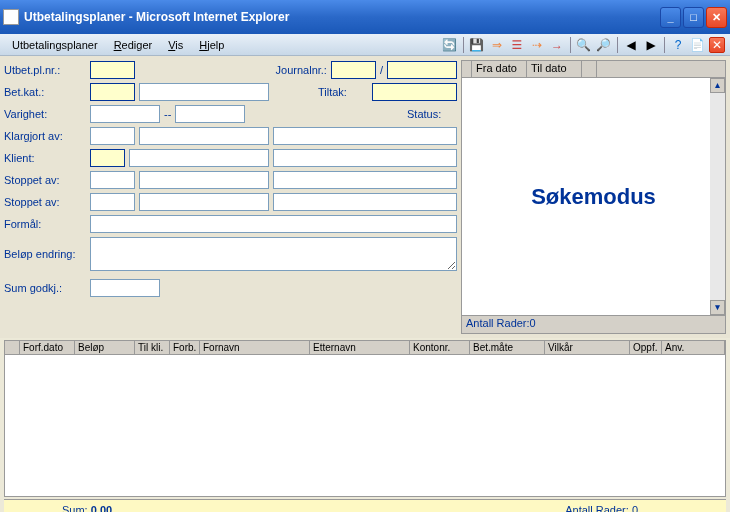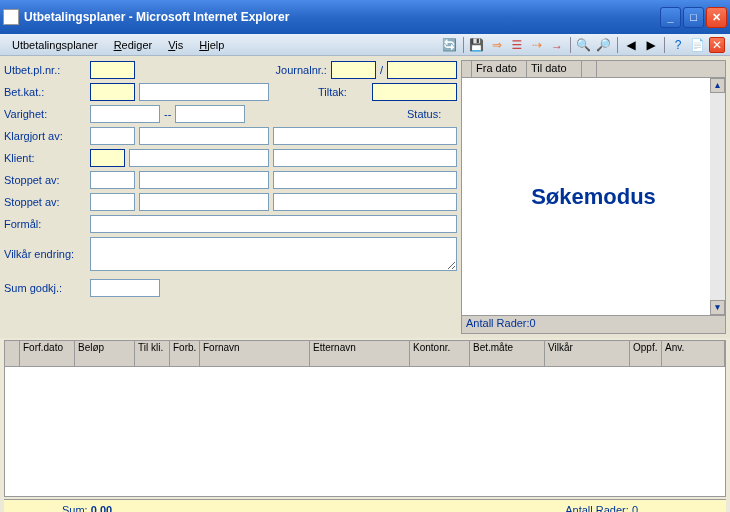--- a/index.html
+++ b/index.html
@@ -43,21 +43,21 @@
 .rp-header { height: 18px; background: #d4d0c8; border: 1px solid #999; display: flex; }
 .rp-hcell { border-right: 1px solid #999; padding: 1px 4px; }
 .rp-body { flex: 1; background: white; border: 1px solid #999; border-top: none; position: relative; display: flex; align-items: center; justify-content: center; color: #003399; font-size: 22px; font-weight: bold; }
 .scrollbar-v { position: absolute; right: 0; top: 0; width: 15px; height: 100%; background: #e8e8e8; }
 .sb-btn { width: 15px; height: 15px; background: #d4d0c8; border: 1px solid #999; font-size: 9px; text-align: center; line-height: 13px; }
 .sb-btn.bottom { position: absolute; bottom: 0; }
 .rp-footer { height: 18px; background: #d4d0c8; border: 1px solid #999; border-top: none; padding: 1px 4px; color: #003399; }
 
 
 .grid { height: 157px; background: white; border: 1px solid #999; margin: 2px 4px; display: flex; flex-direction: column; }
-.grid-header { height: 26px; background: #d4d0c8; display: flex; border-bottom: 1px solid #999; }
+.grid-header { height: 14px; background: #d4d0c8; display: flex; border-bottom: 1px solid #999; }
 .gh-cell { border-right: 1px solid #999; padding: 1px 3px; font-size: 10px; overflow: hidden; white-space: nowrap; }
 .grid-body { flex: 1; background: white; }
 
 
 .statusbar { height: 20px; background: #fef9c3; border-top: 1px solid #999; display: flex; align-items: center; padding: 0 8px; color: #003399; margin: 0 4px 4px; }
 .statusbar .s1 { margin-left: 50px; }
 .statusbar .s2 { flex: 1; text-align: right; margin-right: 80px; }
 </style>
 </head>
 <body>
@@ -146,21 +146,21 @@
       <div class="label">Stoppet av:</div>
       <input class="inp sm" style="">
       <input class="inp" style="width: 130px;">
       <input class="inp wide" style="">
     </div>
     <div class="row">
       <div class="label">Formål:</div>
       <input class="inp wide" style="">
     </div>
     <div class="row" style="height:36px">
-      <div class="label">Vilkår endring:</div>
+      <div class="label">Beløp endring:</div>
       <textarea class="inp wide" style="height: 34px;"></textarea>
     </div>
     <div class="row" style="margin-top:4px">
       <div class="label">Sum godkj.:</div>
       <input class="inp med" style="">
     </div>
   </div>
 
   <div class="rightpanel">
     <div class="rp-header">

